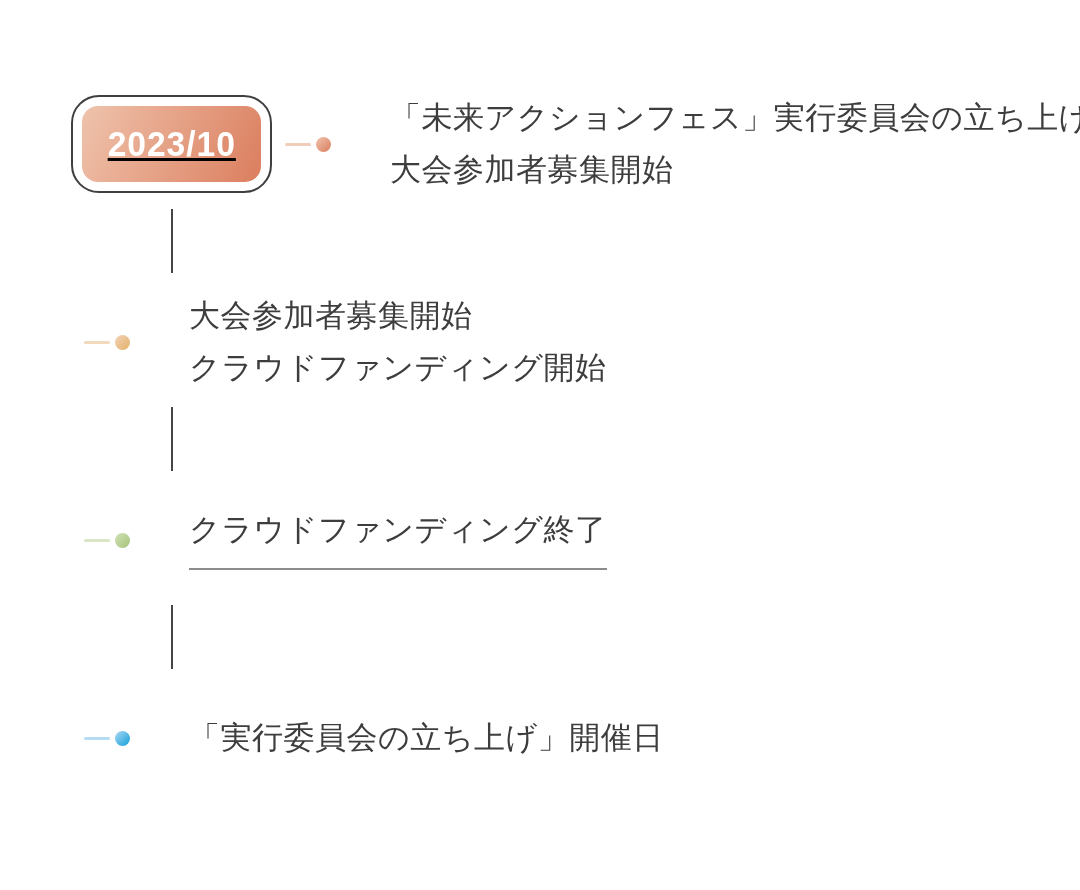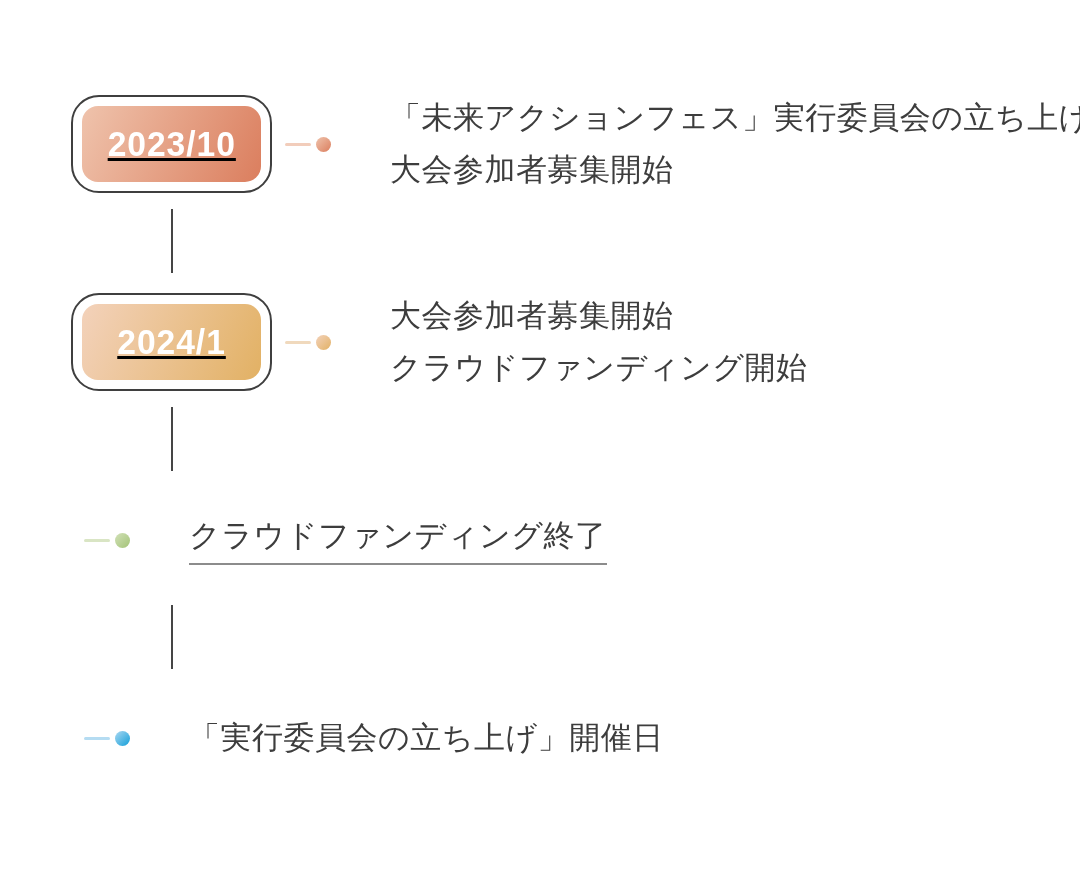--- a/index.html
+++ b/index.html
@@ -77,21 +77,21 @@
   }
   .desc-line {
     line-height: 52px;
     letter-spacing: 0.5px;
     white-space: nowrap;
     margin-left: 16px;
   }
   .underlined {
     display: inline-block;
     line-height: 40px;
-    padding-bottom: 7px;
+    padding-bottom: 18px;
     border-bottom: 2px solid var(--underline, #8c8c8c);
   }
   .spacer {
     position: relative;
     height: 100px;
   }
   .vline {
     position: absolute;
     left: 100px;
     top: 16px;
@@ -119,25 +119,20 @@
       <div class="desc-line">「未来アクションフェス」実行委員会の立ち上げ</div>
       <div class="desc-line">大会参加者募集開始</div>
     </div>
   </div>
 
   <div class="spacer">
       <span class="vline"></span>
     </div>
 
   <div class="row" style="--c1: #f3d2bb; --c2: #e2b164; --dot: #e3b368; --line: #f0d9bd;">
-    <div class="badge">
-      <div class="badge-inner">
-        <span class="date">2024/1</span>
-      </div>
-    </div>
     <div class="connector">
       <span class="hline"></span>
       <span class="dot"></span>
     </div>
     <div class="desc">
       <div class="desc-line">大会参加者募集開始</div>
       <div class="desc-line">クラウドファンディング開始</div>
     </div>
   </div>
 

